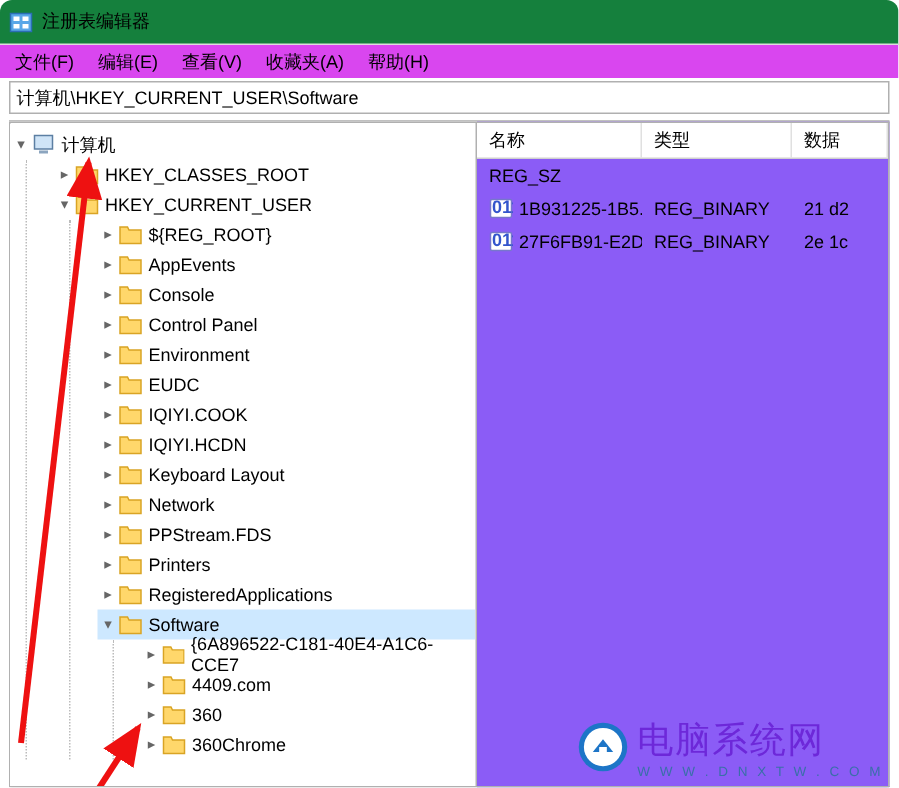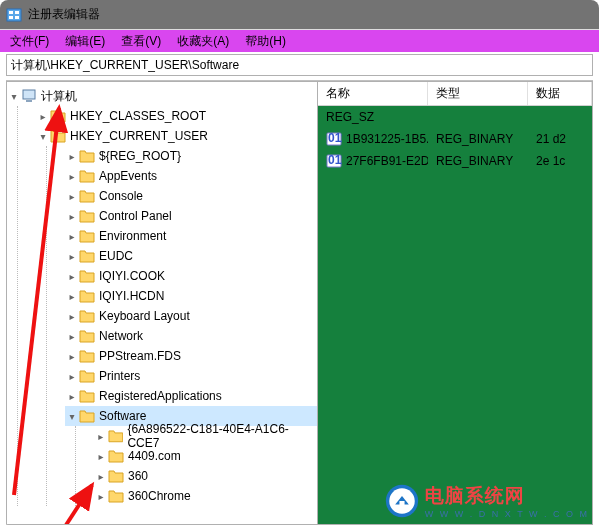--- a/index.html
+++ b/index.html
@@ -1,45 +1,45 @@
 <!DOCTYPE html>
 <html><head>
 <meta charset="utf-8">
 <style>
 *{margin:0;padding:0;box-sizing:border-box;font-family:"Microsoft YaHei","Segoe UI",sans-serif;font-size:12px}
 body{background:#fff;width:599px;height:525px;overflow:hidden;position:relative;border-radius:8px}
-.title-bar{height:30px;background:#737373;display:flex;align-items:center;padding:0 6px;border-bottom:1px solid #ddd}
+.title-bar{height:30px;background:#15803d;display:flex;align-items:center;padding:0 6px;border-bottom:1px solid #ddd}
 .title-bar .icon{width:16px;height:16px;margin-right:6px;display:inline-flex}
 .title-bar .title{color:#000}
 .menu-bar{height:22px;display:flex;align-items:center;padding:0 2px;background:#d946ef}
 .menu-item{padding:2px 8px;cursor:default}
 .address-bar{height:22px;border:1px solid #b0b0b0;margin:2px 6px 4px 6px;display:flex;align-items:center;padding:0 4px;background:#fff}
 .content{display:flex;height:calc(100% - 80px);border-top:1px solid #c0c0c0;margin:0 6px}
 .tree-pane{width:312px;border:1px solid #b0b0b0;overflow:auto;background:#fff;padding:4px 0;position:relative}
-.list-pane{flex:1;border:1px solid #b0b0b0;border-left:none;background:#15803d;overflow:hidden}
+.list-pane{flex:1;border:1px solid #b0b0b0;border-left:none;background:#8b5cf6;overflow:hidden}
 .list-header{display:flex;border-bottom:1px solid #d0d0d0;height:24px;align-items:center;background:#fff}
 .list-header .col{padding:3px 8px;border-right:1px solid #e0e0e0;height:100%;display:flex;align-items:center}
 .col-name{width:110px}.col-type{width:100px}.col-data{flex:1}
 .list-row{display:flex;height:22px;align-items:center}
 .list-row .cell{padding:2px 8px;white-space:nowrap;overflow:hidden;text-overflow:ellipsis}
 .list-row .cell.name{width:110px;display:flex;align-items:center;gap:4px}
 .list-row .cell.type{width:100px}
 .list-row .cell.data{flex:1}
 .tree-row{display:flex;align-items:center;height:20px;cursor:default;position:relative}
 .tree-row.selected{background:#cde8ff}
 .twisty{width:14px;display:inline-flex;justify-content:center;color:#666;font-size:10px}
 .folder-icon{width:16px;height:14px;display:inline-block;margin-right:4px}
 .folder-icon svg{display:block}
 .pc-icon{width:16px;height:16px;display:inline-block;margin-right:4px}
 .tree-children{padding-left:18px;border-left:1px dotted #bbb;margin-left:10px}
 .arrow{position:absolute;pointer-events:none;z-index:10}
 .watermark{position:absolute;right:10px;bottom:6px;display:flex;align-items:center;gap:6px}
 .watermark .logo{width:34px;height:34px}
 .watermark .txt{display:flex;flex-direction:column;align-items:flex-start}
-.watermark .main-t{font-size:19px;font-weight:bold;color:#ef4444;letter-spacing:1px}
+.watermark .main-t{font-size:24px;font-weight:normal;color:#6d28d9;letter-spacing:1px}
 .watermark .sub-t{font-size:9px;color:#3a6fa9;letter-spacing:2px}
 .val-icon{width:16px;height:16px;flex-shrink:0}
 </style>
 </head>
 <body>
 
 <div class="title-bar">
   <span class="icon">
     <svg viewBox="0 0 16 16">
         <rect x="1" y="2" width="14" height="12" fill="#5aa7e8" stroke="#2b6eb5"></rect>

